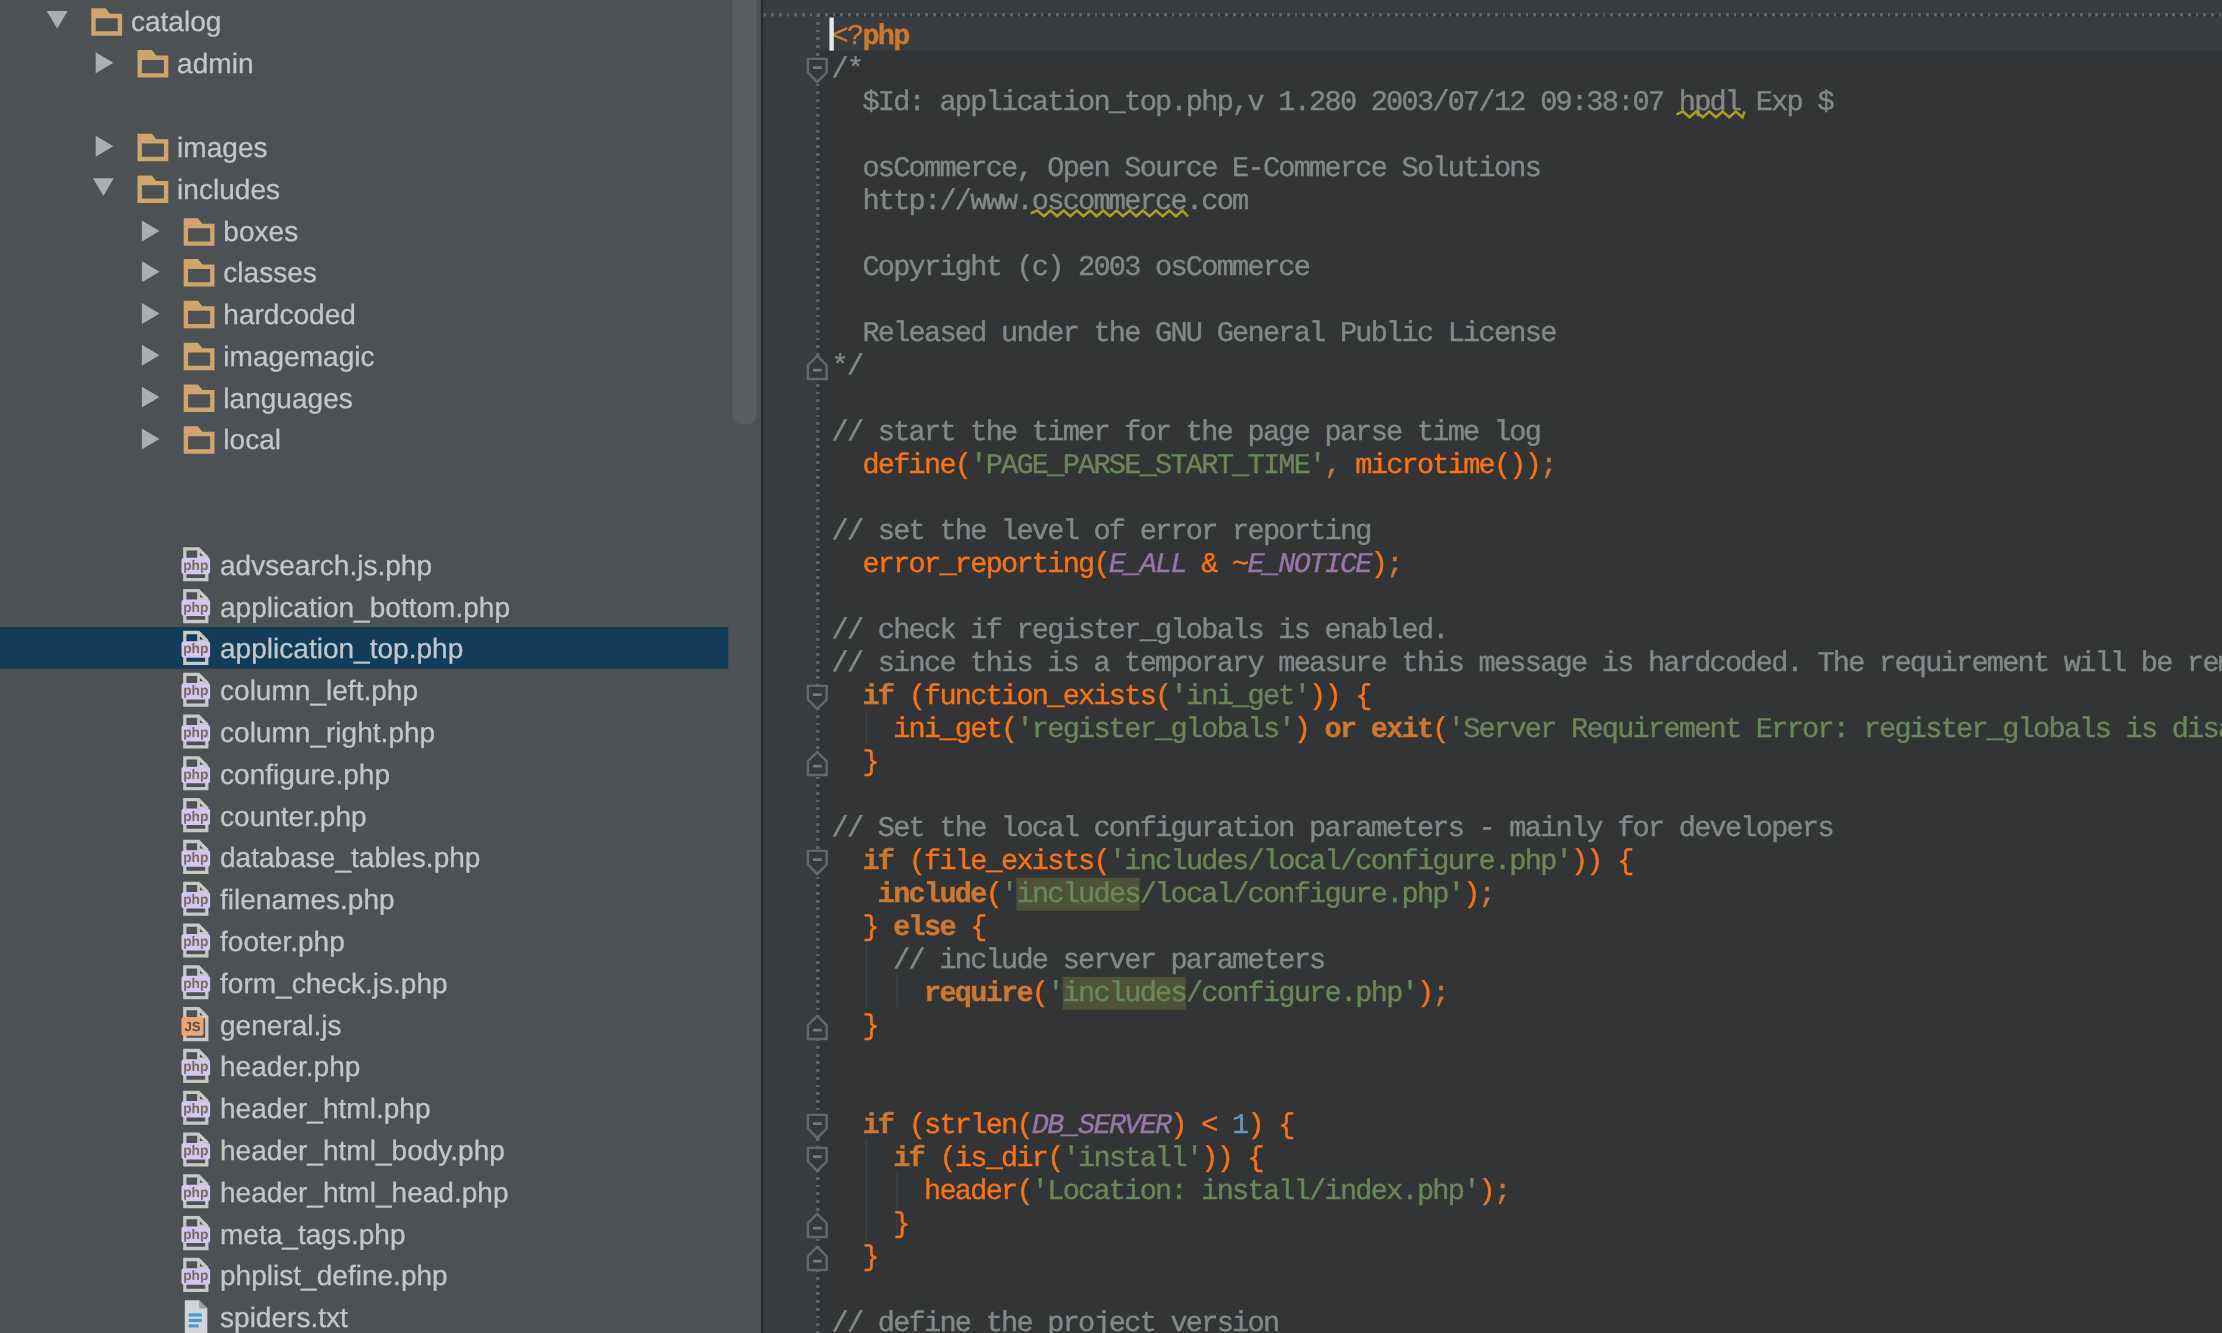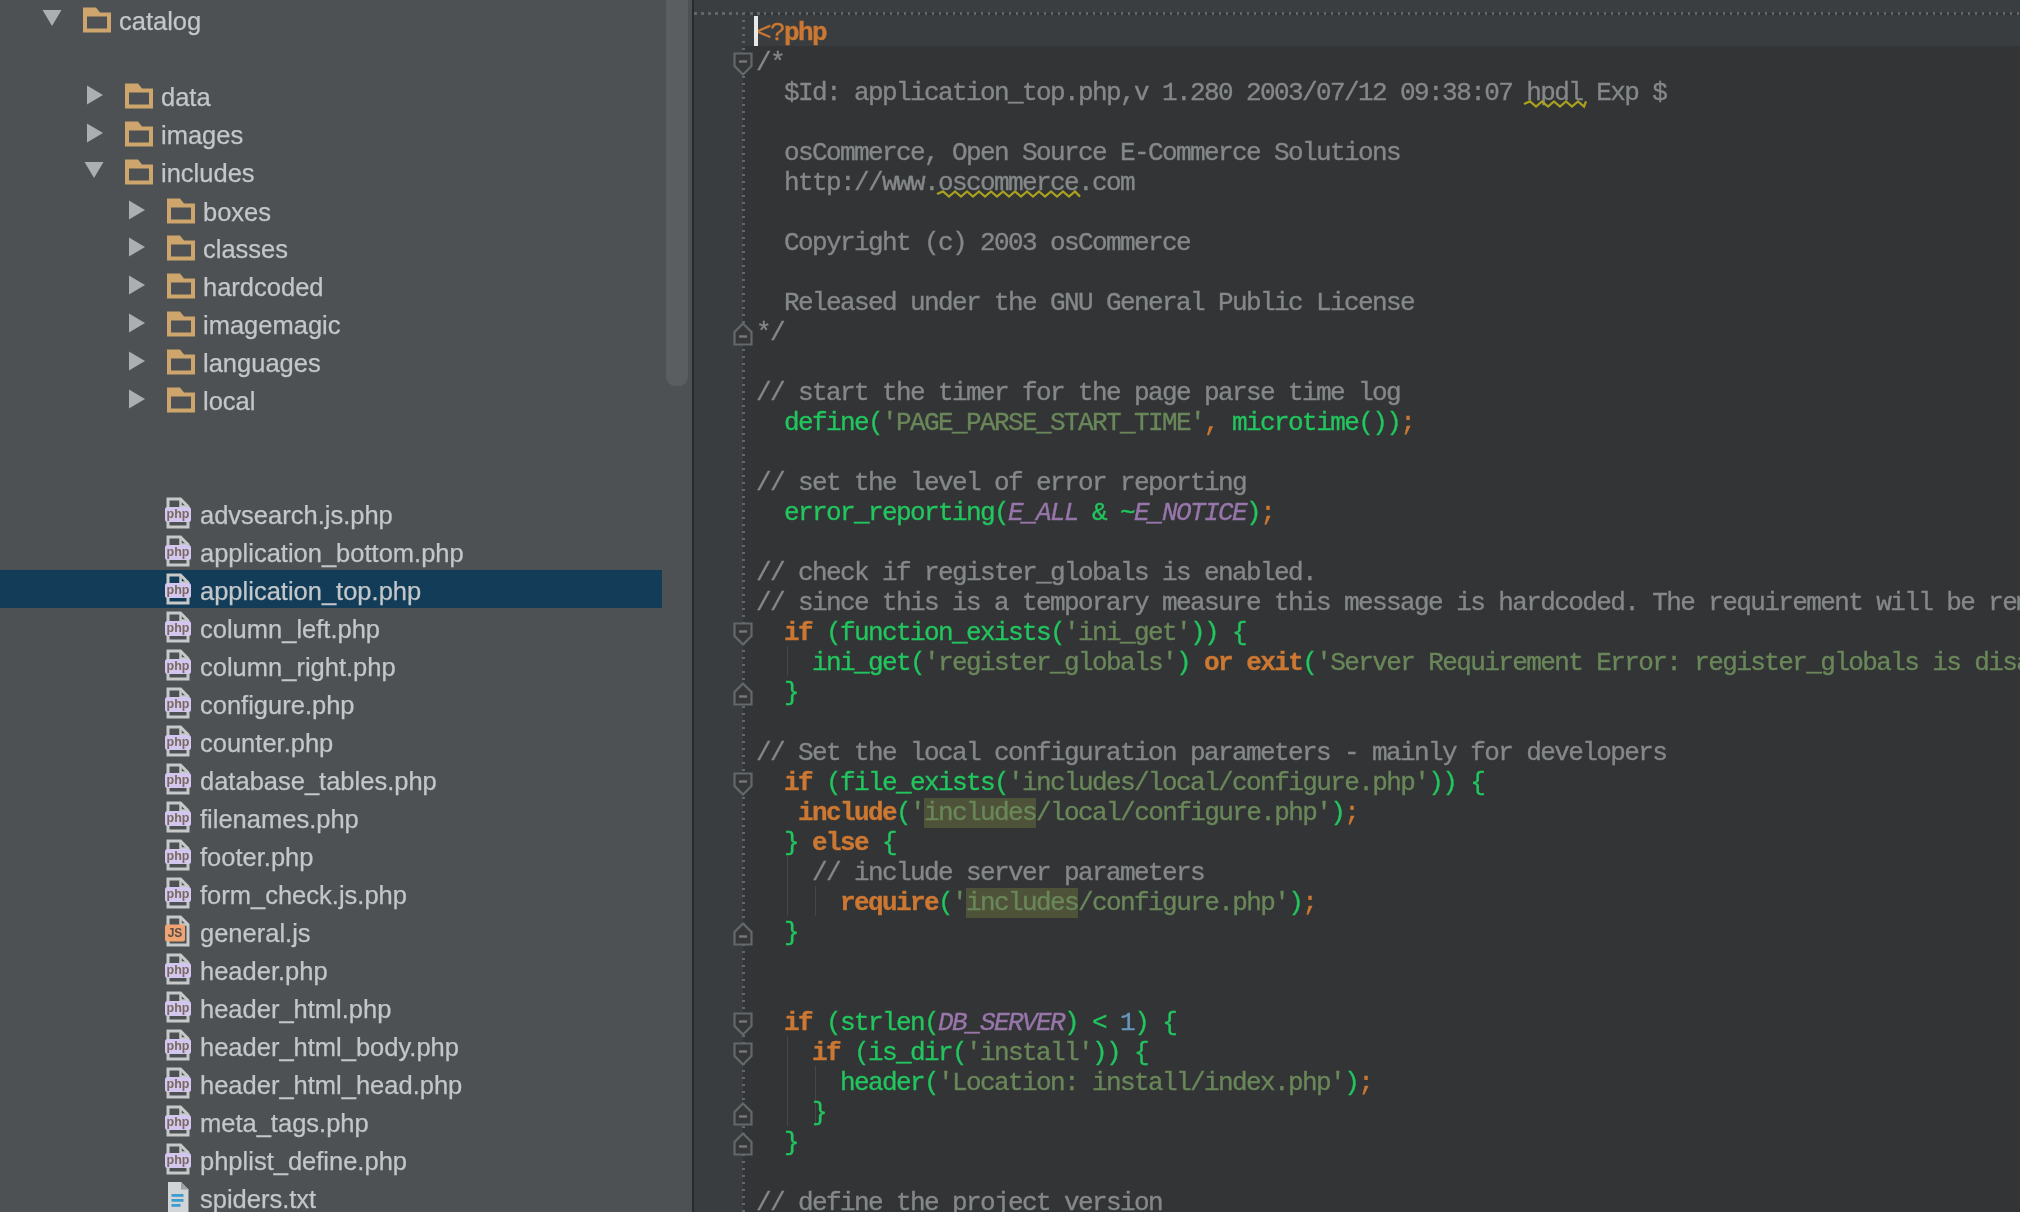--- a/index.html
+++ b/index.html
@@ -21,46 +21,46 @@
   background-image:repeating-linear-gradient(to bottom,#626669 0 2.5px,transparent 2.5px 7px); }
 #codewrap { position:absolute; left:0; top:0; width:1326px; height:1212px; overflow:hidden; }
 pre#code { position:absolute; left:62px; top:18px; font-family:"Liberation Mono",monospace;
   font-size:26px; letter-spacing:-1.6px; line-height:30px; color:#A9B7C6; white-space:pre; -webkit-text-stroke:0.35px currentColor; }
 pre#code .k { color:#CC7832; font-weight:bold; }
 pre#code .p { color:#CC7832; }
 pre#code .c { color:#858889; }
 pre#code .s { color:#6A8759; }
 pre#code .t { color:#9876AA; font-style:italic; }
 pre#code .m { color:#6897BB; }
-pre#code .n { color:#22c55e; }
+pre#code .n { color:#f97316; }
 .hl { background:#4E5239; }
 #caret { position:absolute; left:60px; top:16px; width:4px; height:30px; background:#E8E8E8; }
 .ig { position:absolute; width:1.6px; background:#43474A; }
 #overlay { position:absolute; left:0; top:0; }
 </style></head>
 <body>
 <div id="root">
   <div id="tree">
 <div class="trow" style="top:0px">
         <svg class="ticon" width="220" height="38">
           <polygon points="42.5,10 61.5,10 52,26" fill="#ACAFB1"></polygon>
           <g transform="translate(83,7.5)">
             <path fill="#CDA56D" fill-rule="evenodd" d="M0 0 L13 0 L17 5 L28 5 L28 25 L0 25 Z M4 9 L24 9 L24 21 L4 21 Z"></path>
           </g>
         </svg>
         <span class="tlabel" style="left:119px">catalog</span>
       </div>
-<div class="trow" style="top:76px">
+<div class="trow" style="top:38px">
         <svg class="ticon" width="220" height="38">
           <polygon points="87,9.5 103,19 87,28.5" fill="#ACAFB1"></polygon>
           <g transform="translate(125,7.5)">
             <path fill="#CDA56D" fill-rule="evenodd" d="M0 0 L13 0 L17 5 L28 5 L28 25 L0 25 Z M4 9 L24 9 L24 21 L4 21 Z"></path>
           </g>
         </svg>
-        <span class="tlabel" style="left:161px">data</span>
+        <span class="tlabel" style="left:161px">admin</span>
       </div>
 <div class="trow" style="top:114px">
         <svg class="ticon" width="220" height="38">
           <polygon points="87,9.5 103,19 87,28.5" fill="#ACAFB1"></polygon>
           <g transform="translate(125,7.5)">
             <path fill="#CDA56D" fill-rule="evenodd" d="M0 0 L13 0 L17 5 L28 5 L28 25 L0 25 Z M4 9 L24 9 L24 21 L4 21 Z"></path>
           </g>
         </svg>
         <span class="tlabel" style="left:161px">images</span>
       </div>

